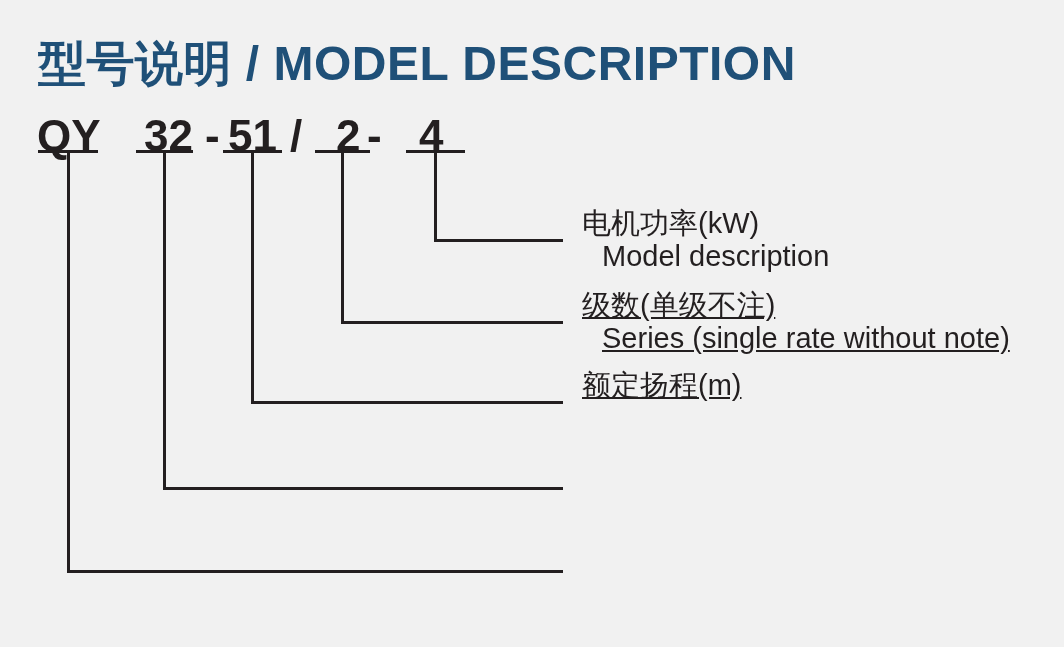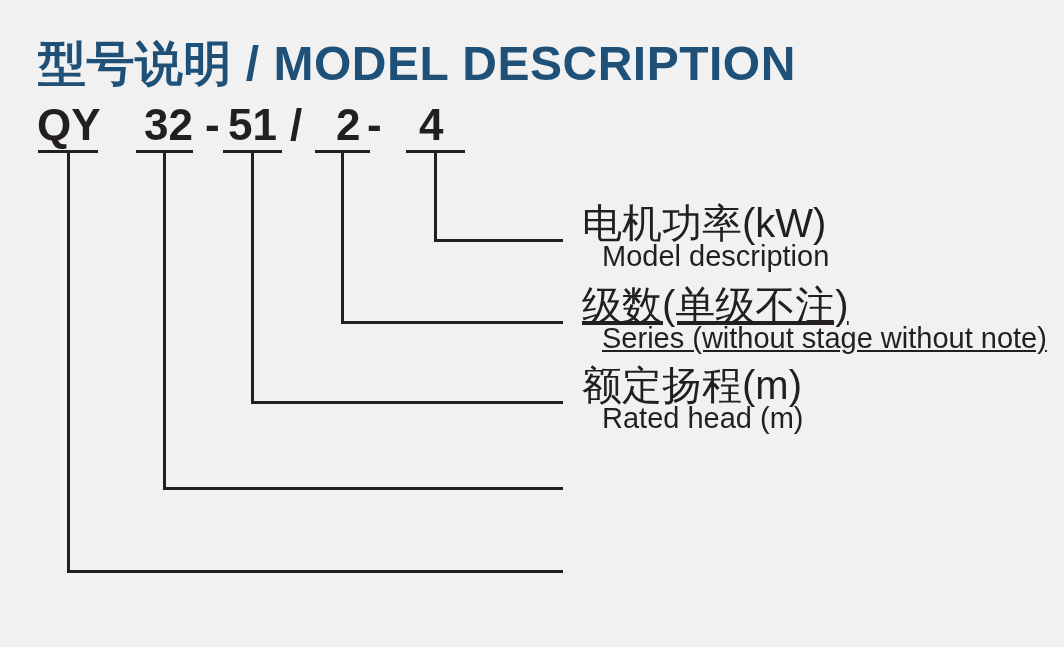--- a/index.html
+++ b/index.html
@@ -18,21 +18,21 @@
   }
   .stage{position:absolute;inset:0;}
 
   .page-title{
     position:absolute;left:38px;top:32px;
     font-size:48px;font-weight:bold;color:var(--accent);
     letter-spacing:0.5px;white-space:nowrap;
   }
 
   .code-seg{
-    position:absolute;top:101px;
+    position:absolute;top:112px;
     font-size:44px;font-weight:bold;line-height:1.1;
     white-space:nowrap;
   }
   .seg-qy{left:37px;}
   .seg-25{left:144px;}
   .seg-d1{left:205px;}
   .seg-38{left:228px;}
   .seg-sl{left:290px;}
   .seg-2{left:336px;}
   .seg-d2{left:367px;}
@@ -54,26 +54,26 @@
   .v5{left:434px;height:92px;}
 
   .h{height:3px;}
   .h1{top:239px;left:435px;width:128px;}
   .h2{top:321px;left:342px;width:221px;}
   .h3{top:401px;left:251px;width:312px;}
   .h4{top:487px;left:163px;width:400px;}
   .h5{top:570px;left:67px;width:496px;}
 
   .label{position:absolute;left:582px;white-space:nowrap;}
-  .label .cn{font-size:40px;line-height:34px;}
+  .label .cn{font-size:29px;line-height:34px;}
   .label .en{font-size:29px;line-height:32px;margin-left:20px;}
   .label .sup{font-size:58%;vertical-align:super;line-height:0;}
   .lb1{top:206px;}
   .lb2{top:288px;text-decoration:underline;}
-  .lb3{top:368px;}
+  .lb3{top:368px;text-decoration:underline;}
   .lb4{top:453px;}
   .lb5{top:538px;}
 </style>
 </head>
 <body>
 
 <div class="stage">
 
   <div class="page-title">型号说明 / MODEL DESCRIPTION</div>
 
@@ -108,25 +108,24 @@
     <div class="line h h5"></div>
   </div>
 
   <div class="label lb1">
     <div class="cn"><span>电机功率(kW)</span><span class="sup"></span><span></span></div>
     <div class="en"><span>Model description</span><span class="sup"></span><span></span></div>
   </div>
 
   <div class="label lb2">
     <div class="cn"><span>级数(单级不注)</span><span class="sup"></span><span></span></div>
-    <div class="en"><span>Series (without stage without note)</span><span class="sup"></span><span></span></div>
+    <div class="en"><span>Series (single rate without note)</span><span class="sup"></span><span></span></div>
   </div>
 
   <div class="label lb3">
     <div class="cn"><span>额定扬程(m)</span><span class="sup"></span><span></span></div>
-    <div class="en"><span>Rated head (m)</span><span class="sup"></span><span></span></div>
   </div>
 
   <div class="label lb4">
   </div>
 
 
 </div>
 
 </body></html>

